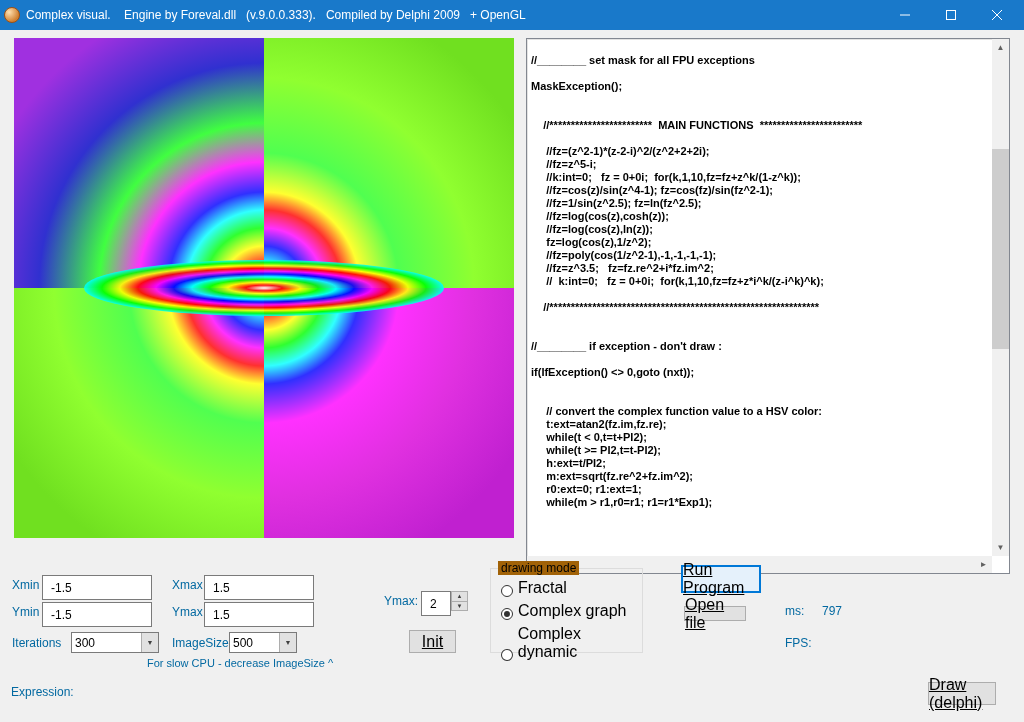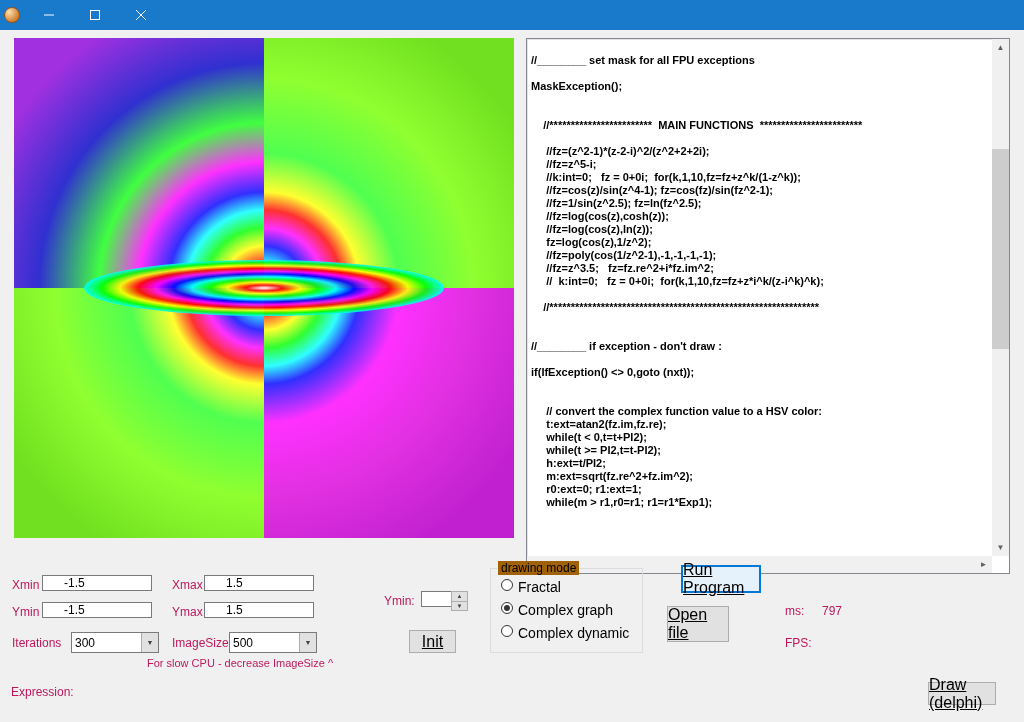--- a/index.html
+++ b/index.html
@@ -13,41 +13,42 @@
 .client { position: absolute; top: 30px; left: 0; right: 0; bottom: 0; background: #f0f0f0; }
 .canvas-area { position: absolute; left: 14px; top: 8px; width: 500px; height: 500px; background: #000; }
 .canvas-area svg { width: 100%; height: 100%; display: block; }
 .code-frame { position: absolute; left: 526px; top: 8px; width: 484px; height: 536px; background: #fff; border: 1px solid #828790; box-shadow: inset 1px 1px 0 #e3e3e3; }
 .code-body { position: absolute; left: 4px; top: 2px; right: 20px; bottom: 20px; overflow: hidden; font-family: Tahoma, sans-serif; font-size: 11px; font-weight: bold; color: #000; white-space: pre; line-height: 13px; }
 .code-frame .vtrack { position: absolute; right: 0; top: 0; bottom: 17px; width: 17px; background: #f0f0f0; }
 .code-frame .vtrack .thumb { position: absolute; left: 0; right: 0; top: 110px; height: 200px; background: #cdcdcd; }
 .code-frame .vtrack .arr { position: absolute; left: 0; right: 0; height: 17px; display: flex; align-items: center; justify-content: center; color: #606060; font-size: 8px; }
 .code-frame .htrack { position: absolute; left: 0; right: 17px; bottom: 0; height: 17px; background: #f0f0f0; }
 .code-frame .htrack .arr { position: absolute; top: 0; bottom: 0; width: 17px; display: flex; align-items: center; justify-content: center; color: #606060; font-size: 8px; }
-.label { position: absolute; font-size: 12px; color: #be185d; }
-.edit { position: absolute; background: #fff; border: 1px solid #7a7a7a; height: 16px; padding: 1px 21px; font-size: 12px; }
+.label { position: absolute; font-size: 12px; color: #0369a1; }
+.edit { position: absolute; background: #fff; border: 1px solid #7a7a7a; height: 25px; padding: 1px 8px; font-size: 12px; }
 .combo { position: absolute; background: #fff; border: 1px solid #7a7a7a; height: 21px; font-size: 12px; display: flex; align-items: center; }
 .combo .val { flex: 1; padding: 0 3px; }
 .combo .arr { width: 17px; height: 100%; display: flex; align-items: center; justify-content: center; background: #e1e1e1; border-left: 1px solid #adadad; font-size: 7px; color: #404040; }
 .updown { position: absolute; width: 17px; height: 20px; display: flex; flex-direction: column; border: 1px solid #adadad; }
 .updown div { flex: 1; background: #e1e1e1; display: flex; align-items: center; justify-content: center; font-size: 6px; color: #404040; }
 .updown div:first-child { border-bottom: 1px solid #adadad; }
 .groupbox { position: absolute; border: 1px solid #dcdcdc; }
 .groupbox .legend { position: absolute; top: -8px; left: 7px; background: #a16207; padding: 0 3px; font-size: 12px; }
-.radio { position: absolute; display: flex; align-items: flex-start; font-size: 14px; }
+.radio { position: absolute; display: flex; align-items: flex-end; font-size: 16px; }
 .radio .dot { width: 12px; height: 12px; border-radius: 50%; border: 1px solid #333; margin-right: 5px; position: relative; background: #fff; }
 .radio .dot.sel::after { content: ""; position: absolute; left: 2px; top: 2px; width: 6px; height: 6px; background: #333; border-radius: 50%; }
 .btn { position: absolute; background: #e1e1e1; border: 1px solid #adadad; font-size: 16px; display: flex; align-items: center; justify-content: center; text-decoration: underline; }
 .btn.focus { border: 2px solid #0078d7; background: #e5f1fb; }
 </style>
 </head>
 <body>
 
 <div class="titlebar">
   <div class="icon"></div>
+  <div class="title">Complex visual.    Engine by Foreval.dll   (v.9.0.0.333).   Compiled by Delphi 2009   + OpenGL</div>
   <div class="winbtns">
     <div class="winbtn">
         <svg width="10" height="10">
           <line x1="0" y1="5" x2="10" y2="5" stroke-width="1"></line>
         </svg>
       </div>
     <div class="winbtn">
         <svg width="10" height="10">
           <rect x="0.5" y="0.5" width="9" height="9" fill="none" stroke-width="1"></rect>
         </svg>
@@ -190,27 +191,27 @@
   <input class="edit" style="left: 42px; top: 572px; width: 110px;" value="-1.5">
   <div class="label" style="left:172px; top:575px">Ymax</div>
   <input class="edit" style="left: 204px; top: 572px; width: 110px;" value="1.5">
 
   <div class="label" style="left:12px; top:606px">Iterations</div>
   <div class="combo" style="left:71px; top:602px; width:88px">
     <div class="val">300</div>
       <div class="arr">▼</div>
   </div>
   <div class="label" style="left:172px; top:606px">ImageSize:</div>
-  <div class="combo" style="left:229px; top:602px; width:88px">
+  <div class="combo" style="left:229px; top:602px; width:68px">
     <div class="val">500</div>
       <div class="arr">▼</div>
   </div>
   <div class="label" style="left:147px; top:627px; font-size:11px">For slow CPU - decrease ImageSize ^</div>
 
-  <div class="label" style="left:384px; top:564px">Ymin:</div>
+  <div class="label" style="left:384px; top:564px">Ymax:</div>
   <input class="edit" style="left: 421px; top: 561px; width: 30px;" value="2">
   <div class="updown" style="left:451px; top:561px">
       <div>▲</div>
       <div>▼</div>
     </div>
 
   <div class="btn" style="left:409px; top:600px; width:47px; height:23px">Init</div>
 
   <div class="groupbox" style="left:490px; top:538px; width:153px; height:85px">
     <div class="legend">drawing mode</div>
@@ -222,21 +223,21 @@
         <span class="dot sel"></span>
         <span>Complex graph</span>
       </div>
     <div class="radio" style="left:10px; top:56px">
         <span class="dot"></span>
         <span>Complex dynamic</span>
       </div>
   </div>
 
   <div class="btn focus" style="left:681px; top:535px; width:80px; height:28px">Run Program</div>
-  <div class="btn" style="left:667px; top:576px; width:62px; height:36px">Open file</div>
+  <div class="btn" style="left:684px; top:576px; width:62px; height:15px">Open file</div>
 
   <div class="label" style="left:785px; top:574px">ms:</div>
   <div class="label" style="left:822px; top:574px">797</div>
   <div class="label" style="left:785px; top:606px">FPS:</div>
 
   <div class="label" style="left:11px; top:655px">Expression:</div>
   <div class="btn" style="left:928px; top:652px; width:68px; height:23px">Draw  (delphi)</div>
 
 </div>
 

